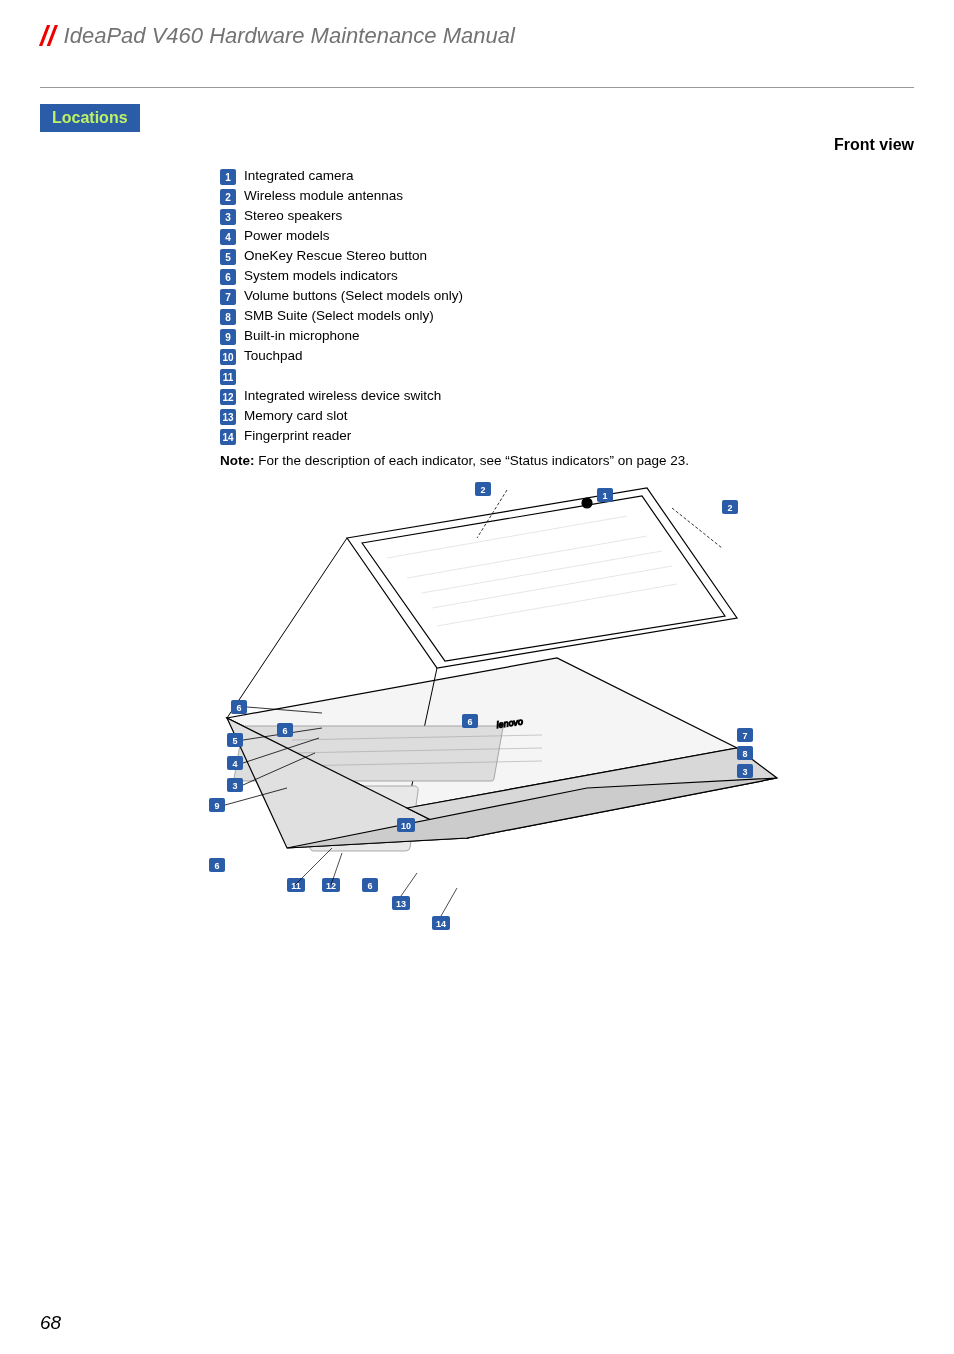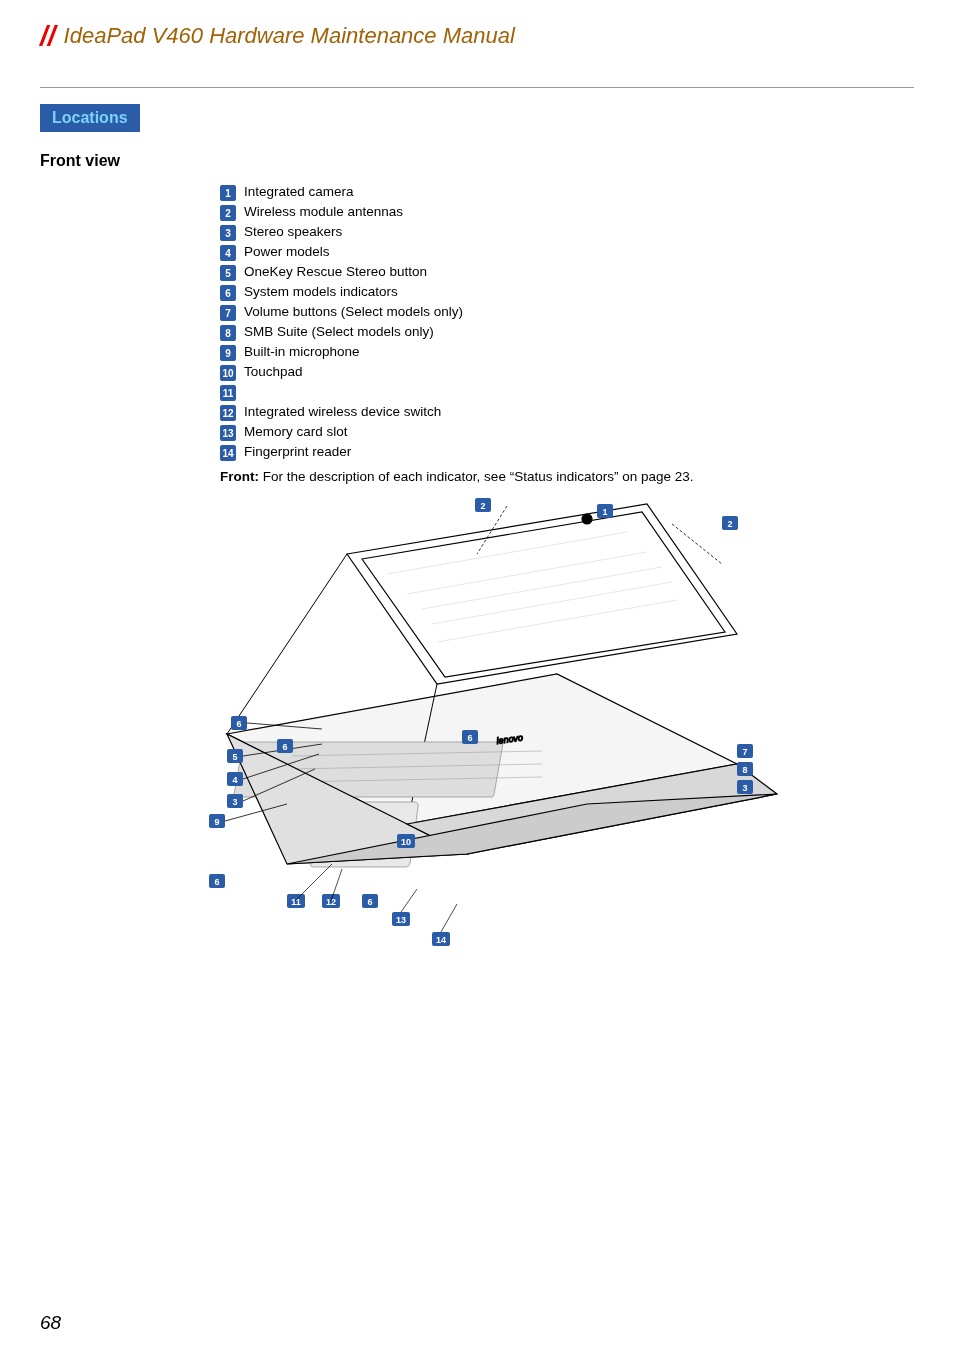--- a/index.html
+++ b/index.html
@@ -24,39 +24,39 @@
       font-size: 28px;
       font-weight: bold;
       color: #e00;
       font-style: italic;
       margin-right: 8px;
     }
     .header-title {
       font-size: 22px;
       font-style: italic;
       font-weight: normal;
-      color: #a16207;
+      color: #737373;
     }
 
     
     .section-box {
       background: #2a5ca8;
-      color: #7dd3fc;
+      color: #bef264;
       font-size: 16px;
       font-weight: bold;
       padding: 5px 12px;
       display: inline-block;
-      margin-bottom: 20px;
+      margin-bottom: 4px;
     }
 
     
     .subsection-title {
       font-size: 16px;
       font-weight: bold;
-      text-align: left;
+      text-align: right;
       margin-bottom: 14px;
     }
 
     
     .items-list {
       list-style: none;
       margin-left: 180px;
       margin-bottom: 8px;
     }
     .items-list li {
@@ -187,21 +187,21 @@
       <span class="num-badge">13</span>
       <span>Memory card slot</span>
     </li>
     <li>
       <span class="num-badge">14</span>
       <span>Fingerprint reader</span>
     </li>
   </ul>
 
 <div class="note-line">
-  <strong>Front:</strong>
+  <strong>Note:</strong>
   <span>For the description of each indicator, see “Status indicators” on page 23.</span>
 </div>
 
 <div class="diagram-container">
   <svg class="diagram-svg" viewBox="0 0 620 480" xmlns="http://www.w3.org/2000/svg">
 
     <g stroke="#000" stroke-width="1.2" fill="none">
 
       <path d="M180,60 L480,10 L570,140 L270,190 Z"></path>
 

